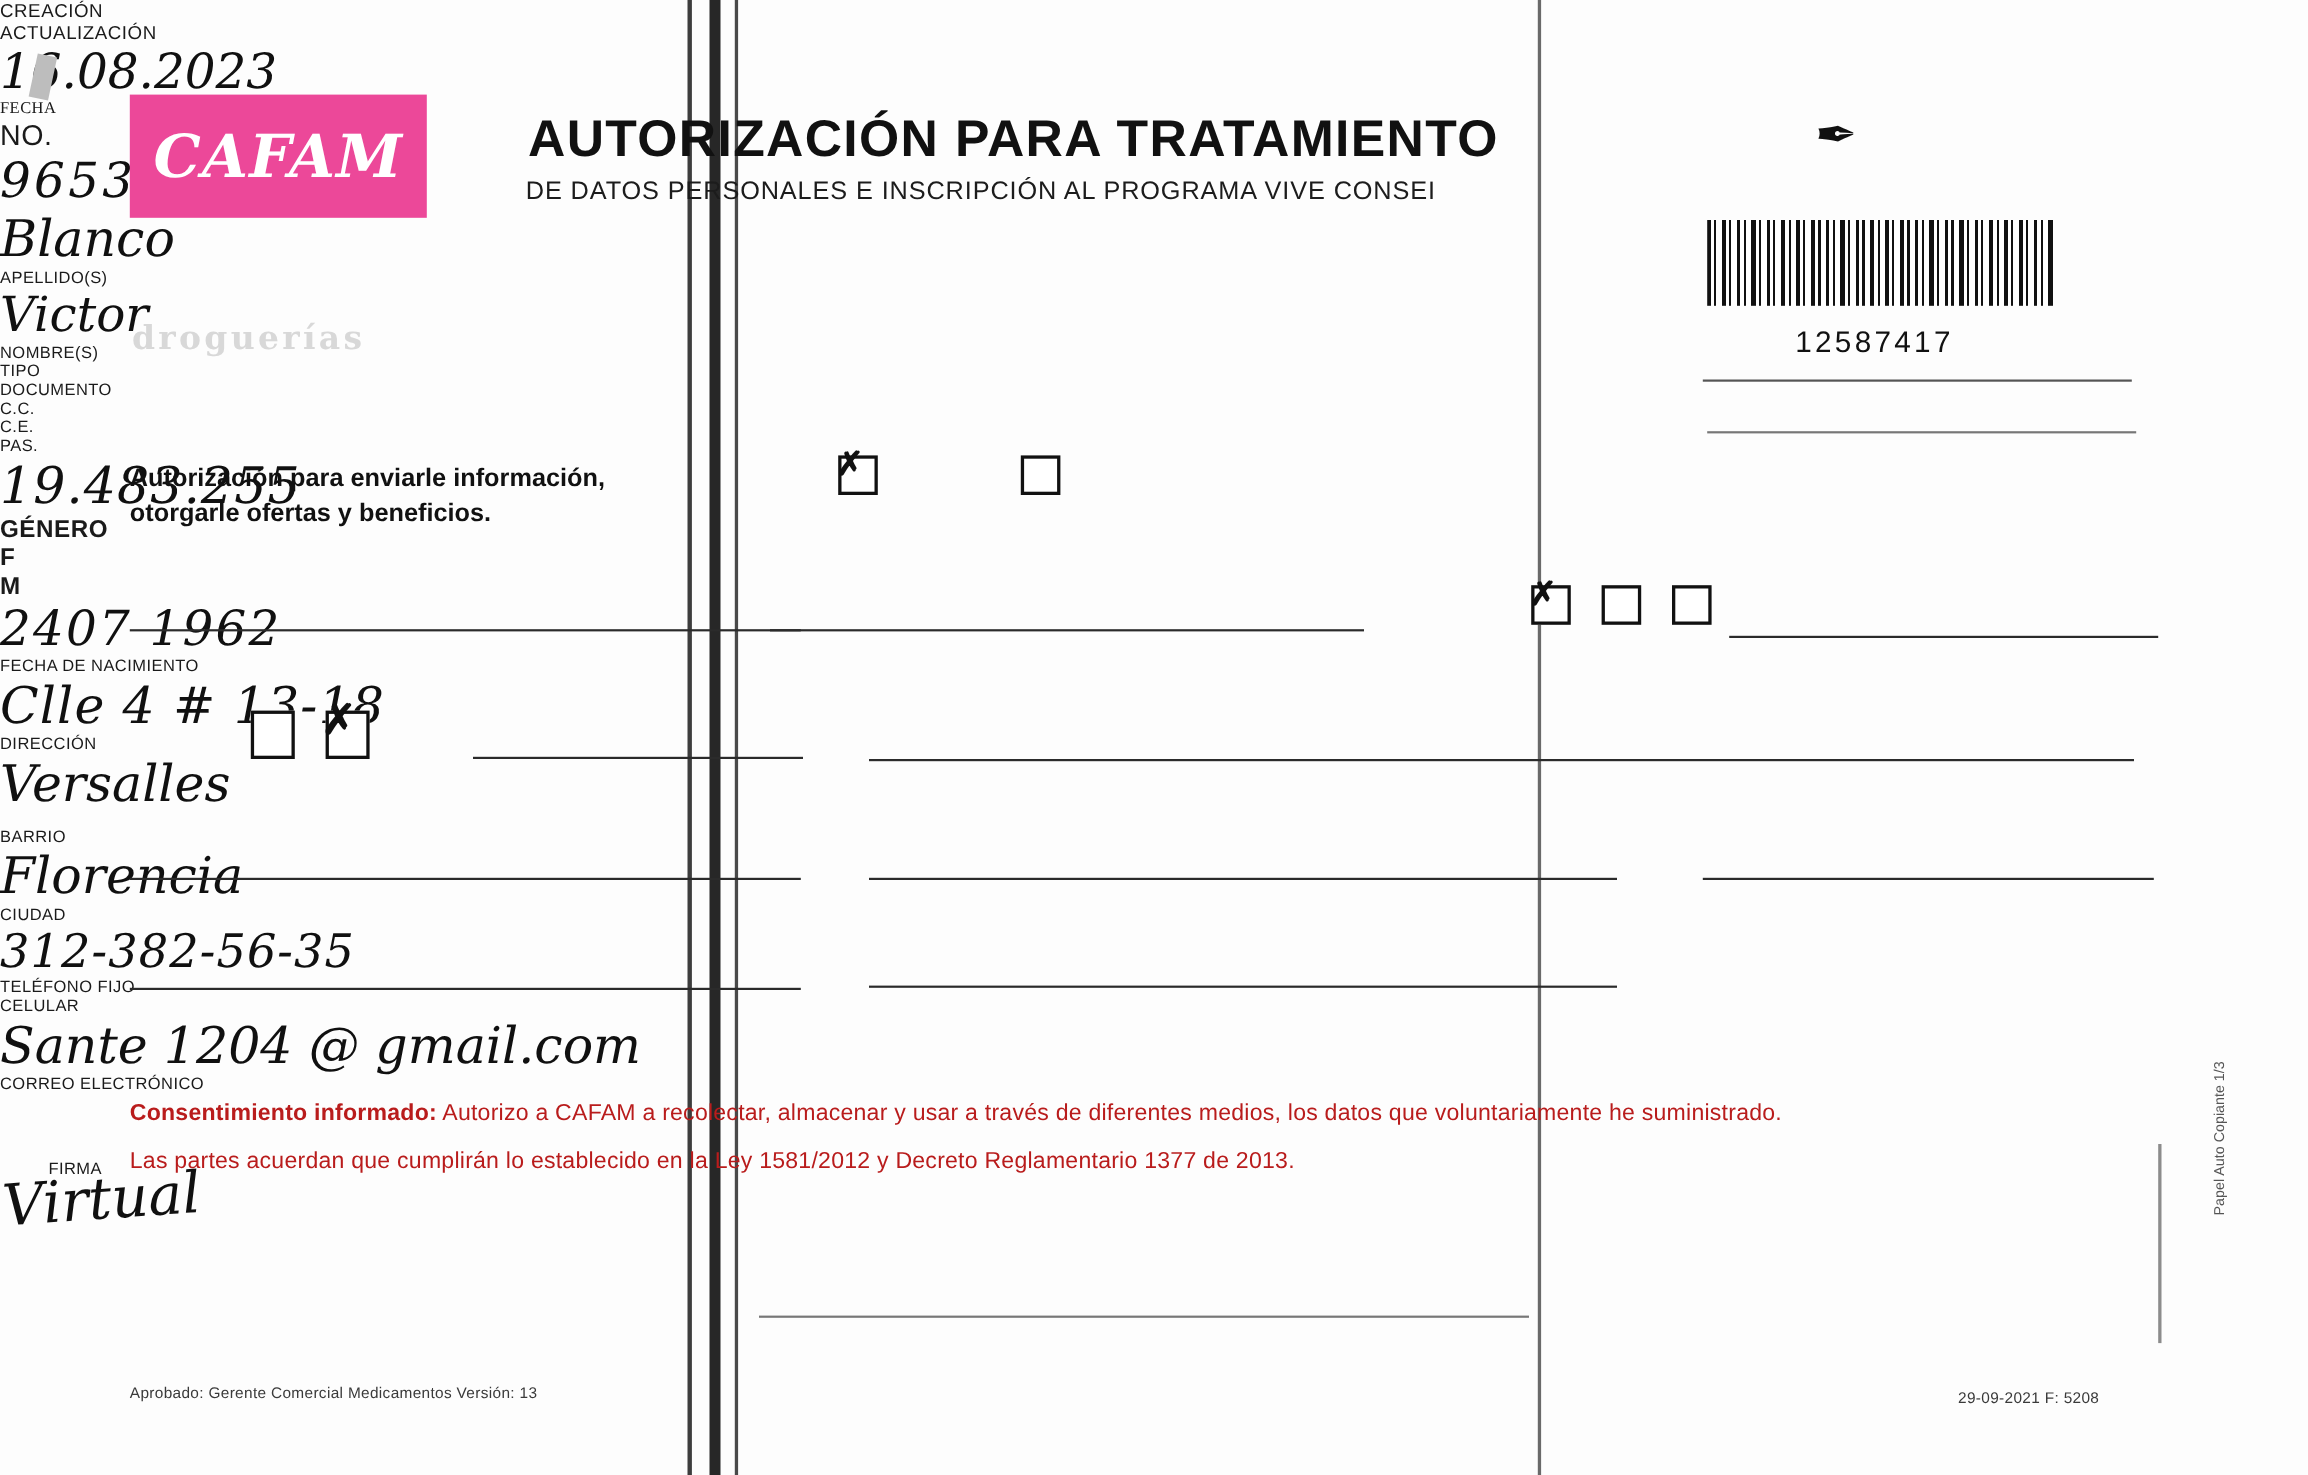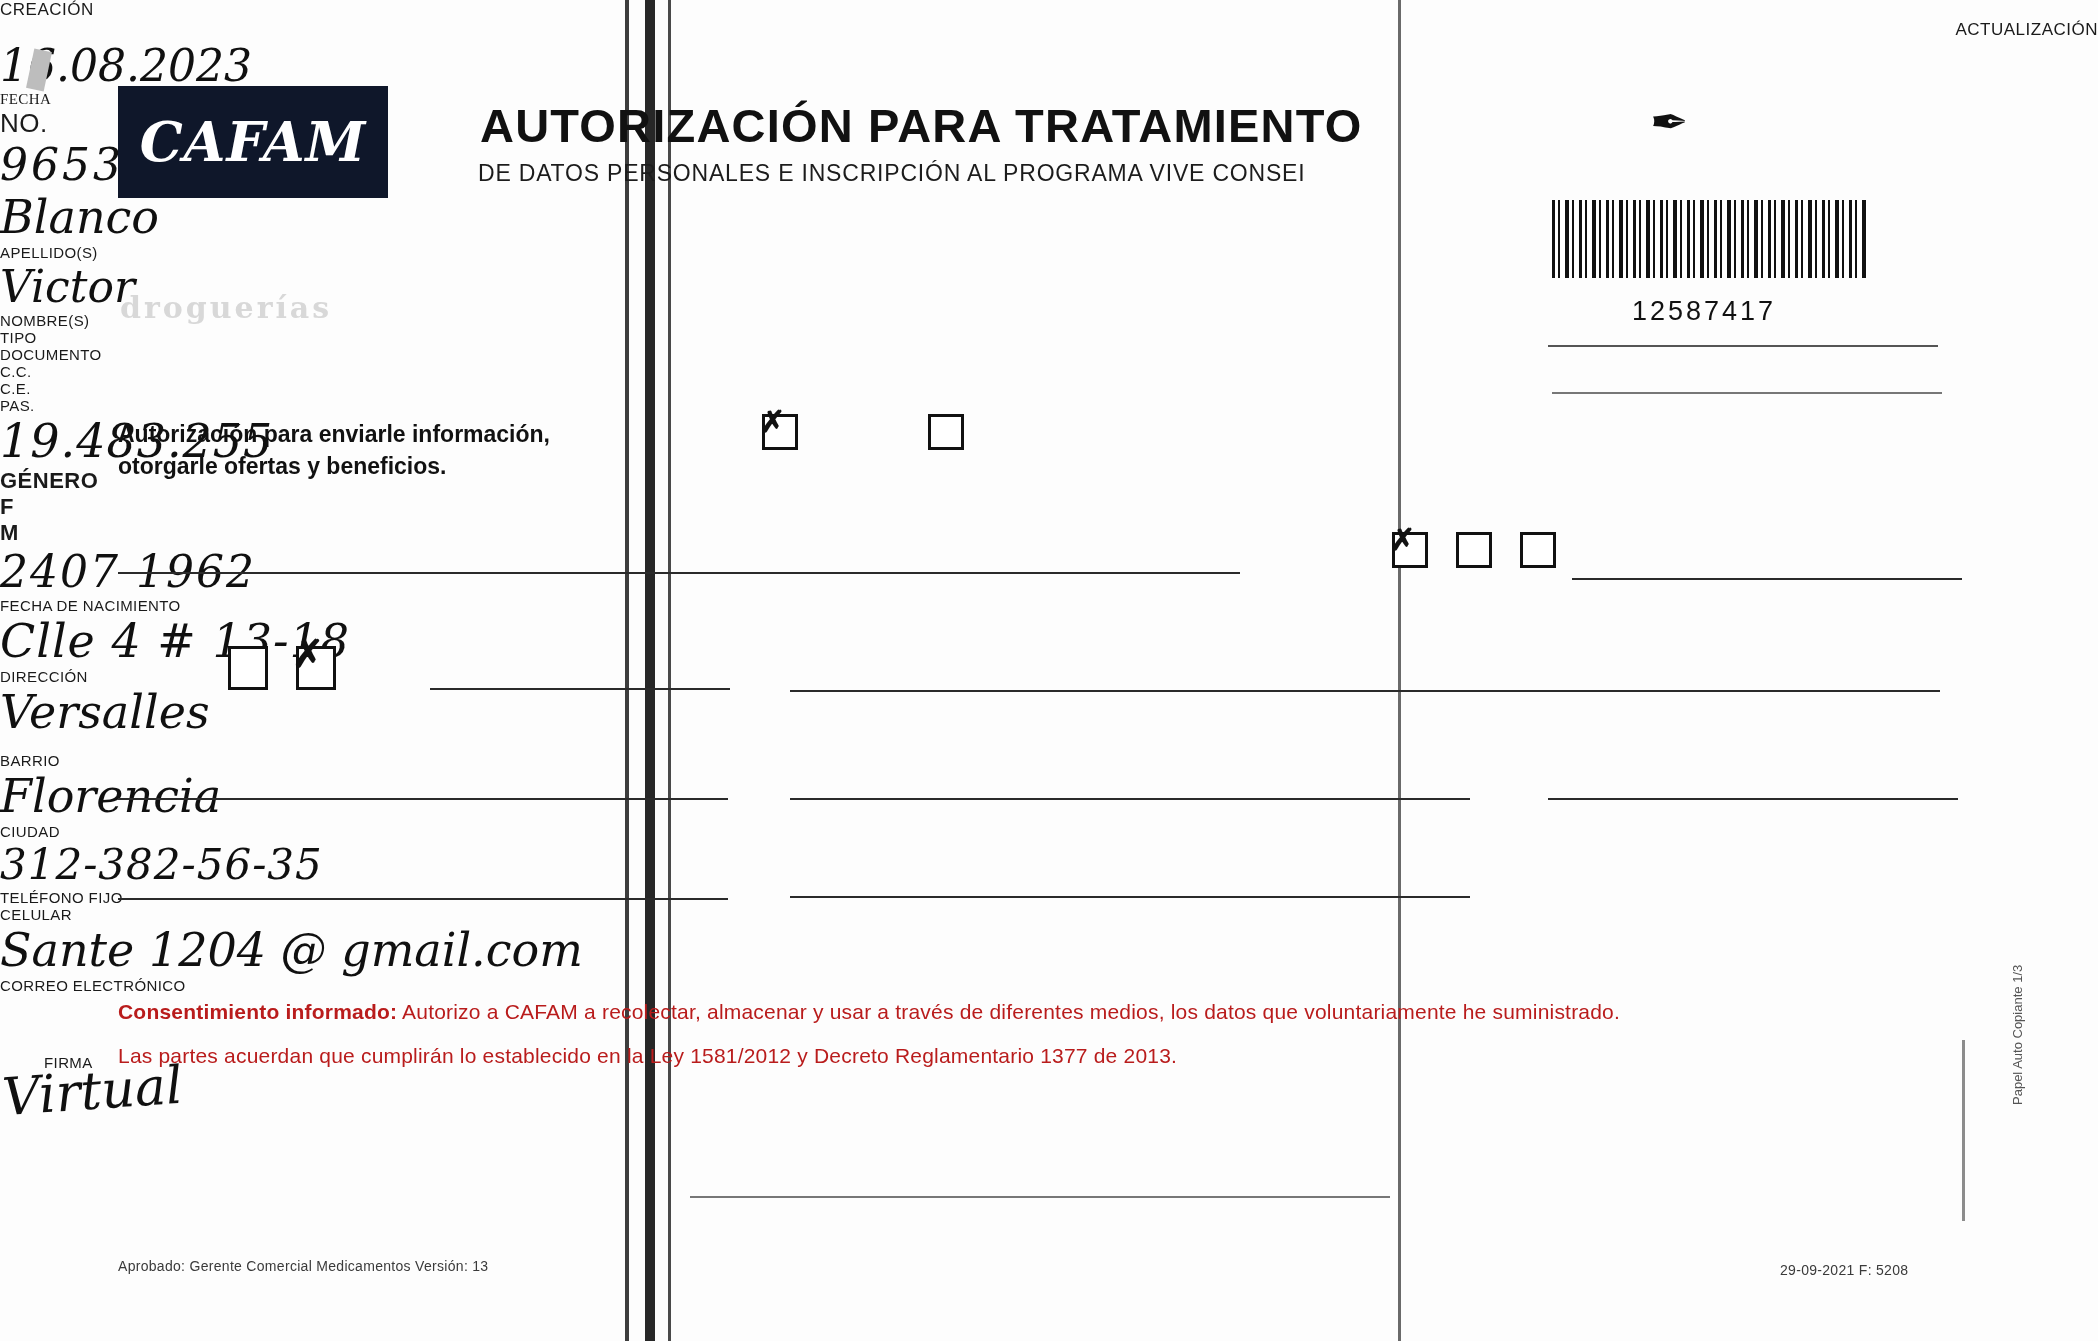--- a/index.html
+++ b/index.html
@@ -7,21 +7,21 @@
   .page{position:absolute;inset:0;background:#fdfdfd;}
 
   
   .abs{position:absolute;}
   .lbl{font-size:17px;letter-spacing:.5px;color:#1a1a1a;}
   .lbl-sm{font-size:15px;letter-spacing:.4px;color:#1a1a1a;}
   .line{position:absolute;height:2px;background:#2b2b2b;}
   .hand{font-family:"DejaVu Serif",serif;font-style:italic;color:#101010;}
 
   
-  .logo{position:absolute;left:118px;top:86px;width:270px;height:112px;background:#0f172a;}
+  .logo{position:absolute;left:118px;top:86px;width:270px;height:112px;background:#ec4899;}
   .logo-text{position:absolute;left:0;top:0;width:270px;height:112px;display:flex;align-items:center;justify-content:center;
     color:#fff;font-family:"DejaVu Serif",serif;font-style:italic;font-weight:bold;font-size:54px;letter-spacing:1px;}
   .logo-sub{position:absolute;left:120px;top:258px;width:280px;font-size:30px;letter-spacing:3px;color:#d8d8d8;
     font-family:"DejaVu Serif",serif;font-weight:bold;margin-top:32px;}
 
   
   .title{position:absolute;left:480px;top:98px;font-size:47px;font-weight:bold;letter-spacing:1.2px;color:#111;white-space:nowrap;}
   .subtitle{position:absolute;left:478px;top:160px;font-size:23px;letter-spacing:.8px;color:#1c1c1c;white-space:nowrap;}
 
   
@@ -71,21 +71,21 @@
   <div class="abs" style="left:118px;top:418px;font-size:23px;font-weight:bold;line-height:32px;">
     <div>Autorización para enviarle información,</div>
     <div>otorgarle ofertas y beneficios.</div>
   </div>
 
   <div class="cbox" style="left:762px;top:414px;width:30px;height:30px;"></div>
   <div class="cmark" style="left:760px;top:404px;">✗</div>
   <div class="lbl" style="left:722px;top:458px;">CREACIÓN</div>
 
   <div class="cbox" style="left:928px;top:414px;width:30px;height:30px;"></div>
-  <div class="lbl" style="left:868px;top:458px;text-align:right;">ACTUALIZACIÓN</div>
+  <div class="lbl" style="left:868px;top:458px;">ACTUALIZACIÓN</div>
 
   <div class="hand" style="left:1272px;top:396px;font-size:44px;">16.08.2023</div>
   <div class="lbl-sm" style="left:1372px;top:460px;font-family:Liberation Serif, serif;">FECHA</div>
   <div class="lbl" style="left:1558px;top:432px;font-size:26px;">NO.</div>
   <div class="hand" style="left:1672px;top:400px;font-size:44px;letter-spacing:3px;">965394</div>
   <div class="line" style="left:1552px;top:392px;width:390px;height:2px;background:#777;"></div>
 
   <div class="hand" style="left:222px;top:490px;font-size:46px;">Blanco</div>
   <div class="line" style="left:118px;top:572px;width:610px;"></div>
   <div class="lbl-sm" style="left:318px;top:588px;">APELLIDO(S)</div>

